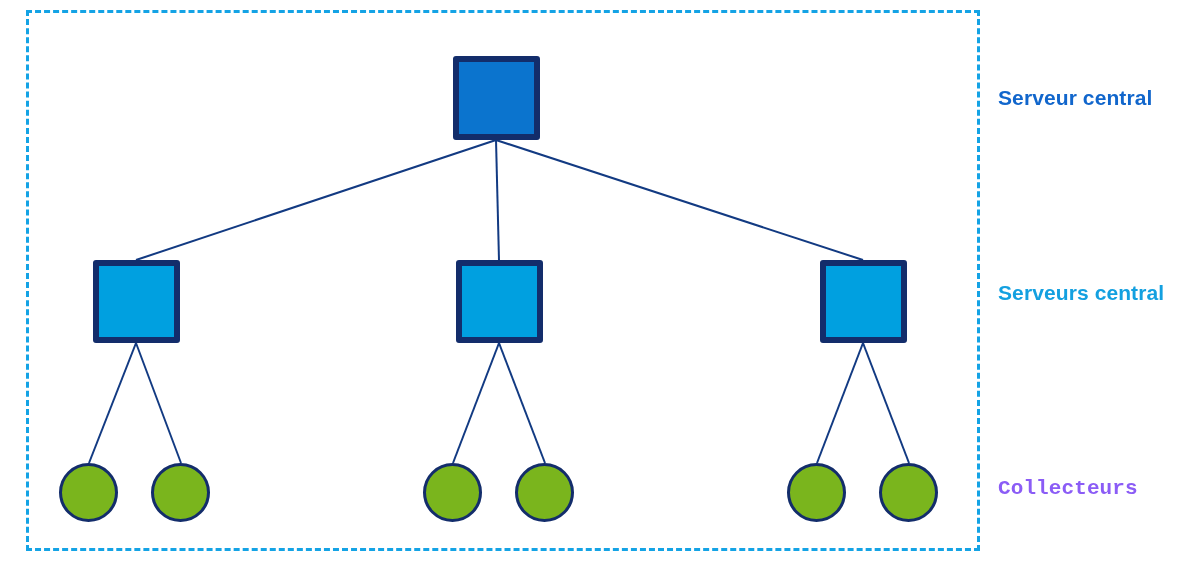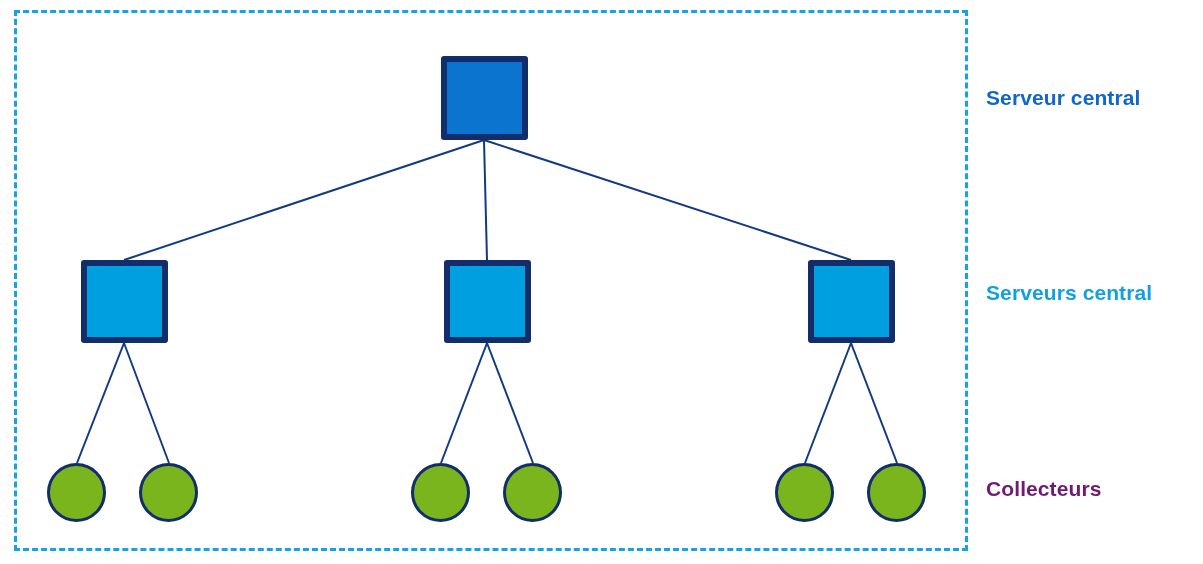--- a/index.html
+++ b/index.html
@@ -10,21 +10,21 @@
   body {
     width: 1203px;
     height: 564px;
     font-family: "Liberation Sans", sans-serif;
     overflow: hidden;
     position: relative;
   }
 
   #diagram-root {
     position: absolute;
-    left: 0;
+    left: 12px;
     top: 0;
     width: 1053px;
     height: 564px;
   }
 
   
   .boundary {
     position: absolute;
     left: 14px;
     top: 10px;
@@ -106,15 +106,15 @@
       <div class="node-circle" style="left: 411px; top: 463px; width: 59px; height: 59px;"></div>
       <div class="node-circle" style="left: 503px; top: 463px; width: 59px; height: 59px;"></div>
       <div class="node-circle" style="left: 775px; top: 463px; width: 59px; height: 59px;"></div>
       <div class="node-circle" style="left: 867px; top: 463px; width: 59px; height: 59px;"></div>
     </div>
 
   <div class="legend-label" style="left:986px; top:86px; color:#1166cc;">Serveur central</div>
 
   <div class="legend-label" style="left:986px; top:281px; color:#13a0e0;">Serveurs central</div>
 
-  <div class="legend-label" style="left:986px; top:477px; color:#701a75;">Collecteurs</div>
+  <div class="legend-label" style="left:986px; top:477px; color:#8b5cf6;font-family:Liberation Mono, monospace;">Collecteurs</div>
 
 </div>
 
 </body></html>

